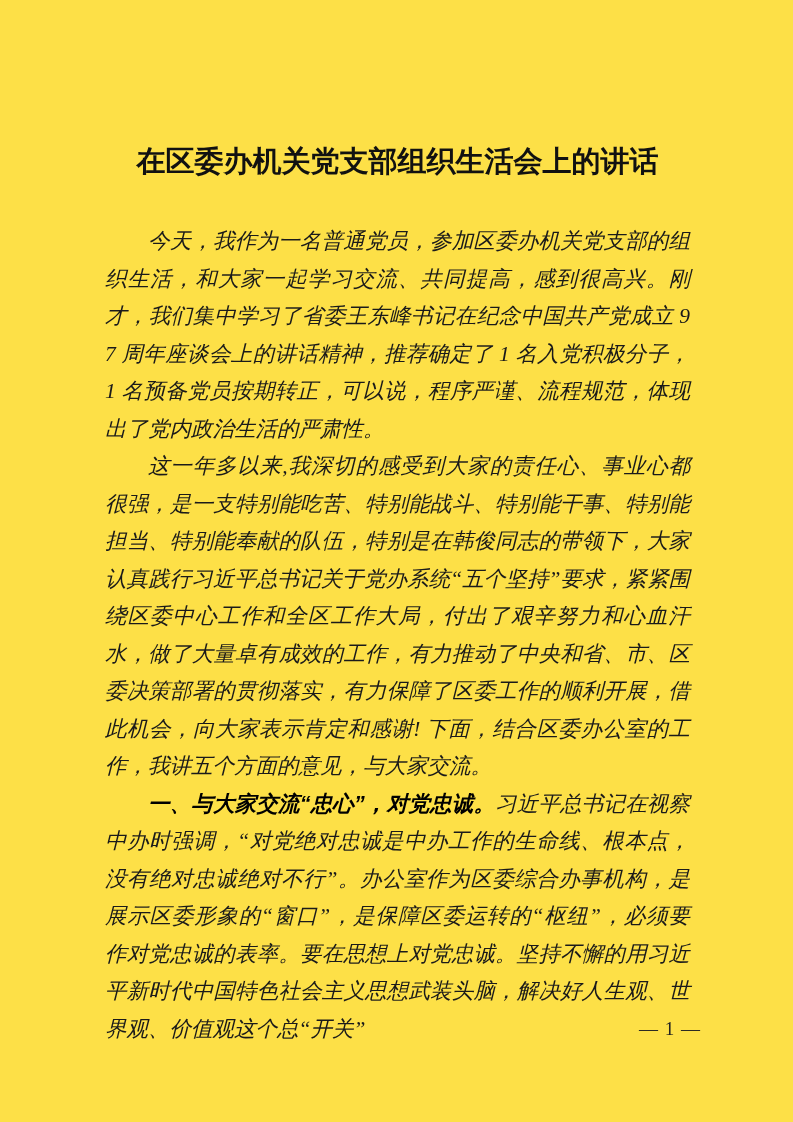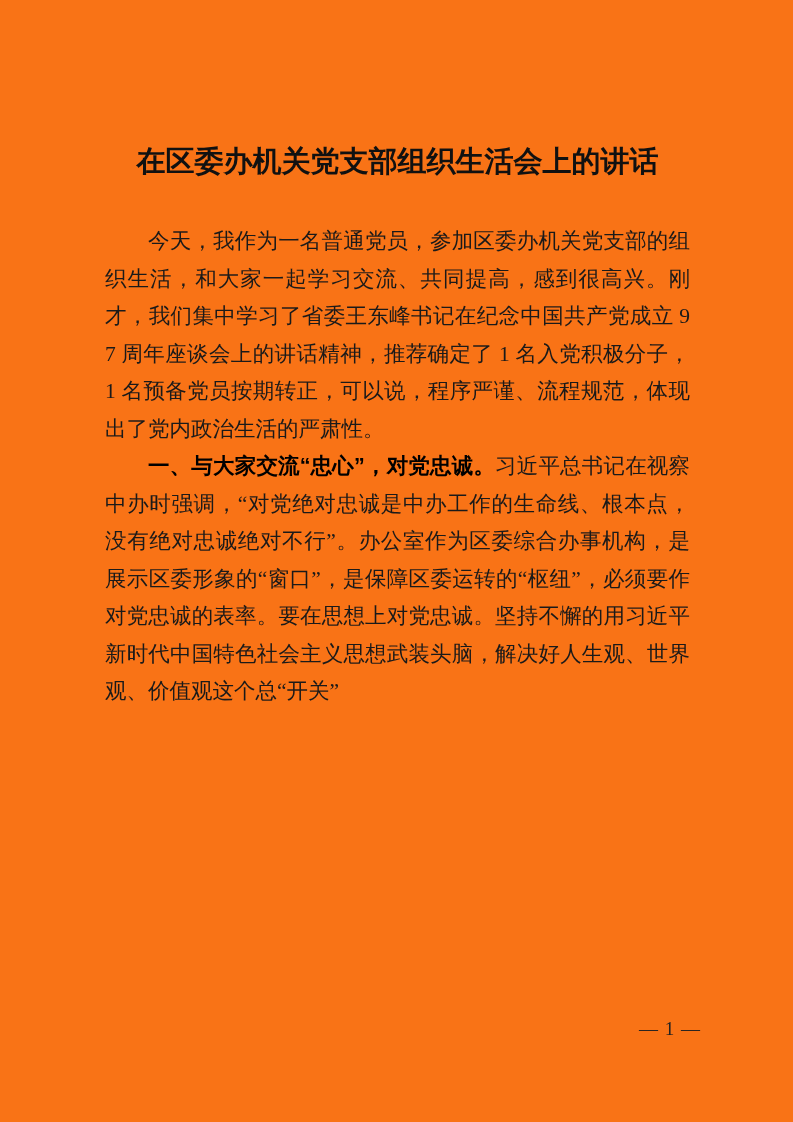--- a/index.html
+++ b/index.html
@@ -4,21 +4,21 @@
 <style>
   html, body {
     margin: 0;
     padding: 0;
     background: #ffffff;
   }
   .page {
     position: relative;
     width: 793px;
     height: 1122px;
-    background: #f97316;
+    background: #fde047;
     overflow: hidden;
     color: #1a1a1a;
     font-family: "Liberation Serif", "DejaVu Serif", serif;
   }
   .content {
     position: absolute;
     left: 105px;
     top: 0;
     width: 585px;
   }
@@ -38,20 +38,21 @@
   }
   .para {
     margin: 0;
     font-size: 21.5px;
     line-height: 37.5px;
     text-align: justify;
     text-justify: inter-character;
     text-indent: 2em;
     word-break: break-all;
     color: #1a1a1a;
+    font-style: italic;
   }
   .section-lead {
     font-weight: 700;
     color: #000000;
     font-family: "Liberation Sans", "DejaVu Sans", sans-serif;
   }
   .page-number {
     position: absolute;
     bottom: 82px;
     right: 92px;
@@ -65,19 +66,20 @@
 </head>
 <body>
 
 <div class="page">
   <div class="content">
     <h1 class="doc-title">在区委办机关党支部组织生活会上的讲话</h1>
 
     <div class="body-block">
       <p class="para">今天，我作为一名普通党员，参加区委办机关党支部的组织生活，和大家一起学习交流、共同提高，感到很高兴。刚才，我们集中学习了省委王东峰书记在纪念中国共产党成立 97 周年座谈会上的讲话精神，推荐确定了 1 名入党积极分子，1 名预备党员按期转正，可以说，程序严谨、流程规范，体现出了党内政治生活的严肃性。</p>
 
+      <p class="para">这一年多以来,我深切的感受到大家的责任心、事业心都很强，是一支特别能吃苦、特别能战斗、特别能干事、特别能担当、特别能奉献的队伍，特别是在韩俊同志的带领下，大家认真践行习近平总书记关于党办系统“五个坚持”要求，紧紧围绕区委中心工作和全区工作大局，付出了艰辛努力和心血汗水，做了大量卓有成效的工作，有力推动了中央和省、市、区委决策部署的贯彻落实，有力保障了区委工作的顺利开展，借此机会，向大家表示肯定和感谢! 下面，结合区委办公室的工作，我讲五个方面的意见，与大家交流。</p>
 
       <p class="para"><span class="section-lead">一、与大家交流“忠心”，对党忠诚。</span><span>习近平总书记在视察中办时强调，“对党绝对忠诚是中办工作的生命线、根本点，没有绝对忠诚绝对不行”。办公室作为区委综合办事机构，是展示区委形象的“窗口”，是保障区委运转的“枢纽”，必须要作对党忠诚的表率。要在思想上对党忠诚。坚持不懈的用习近平新时代中国特色社会主义思想武装头脑，解决好人生观、世界观、价值观这个总“开关”</span></p>
     </div>
   </div>
 
   <div class="page-number">— 1 —</div>
 </div>
 
 </body></html>

